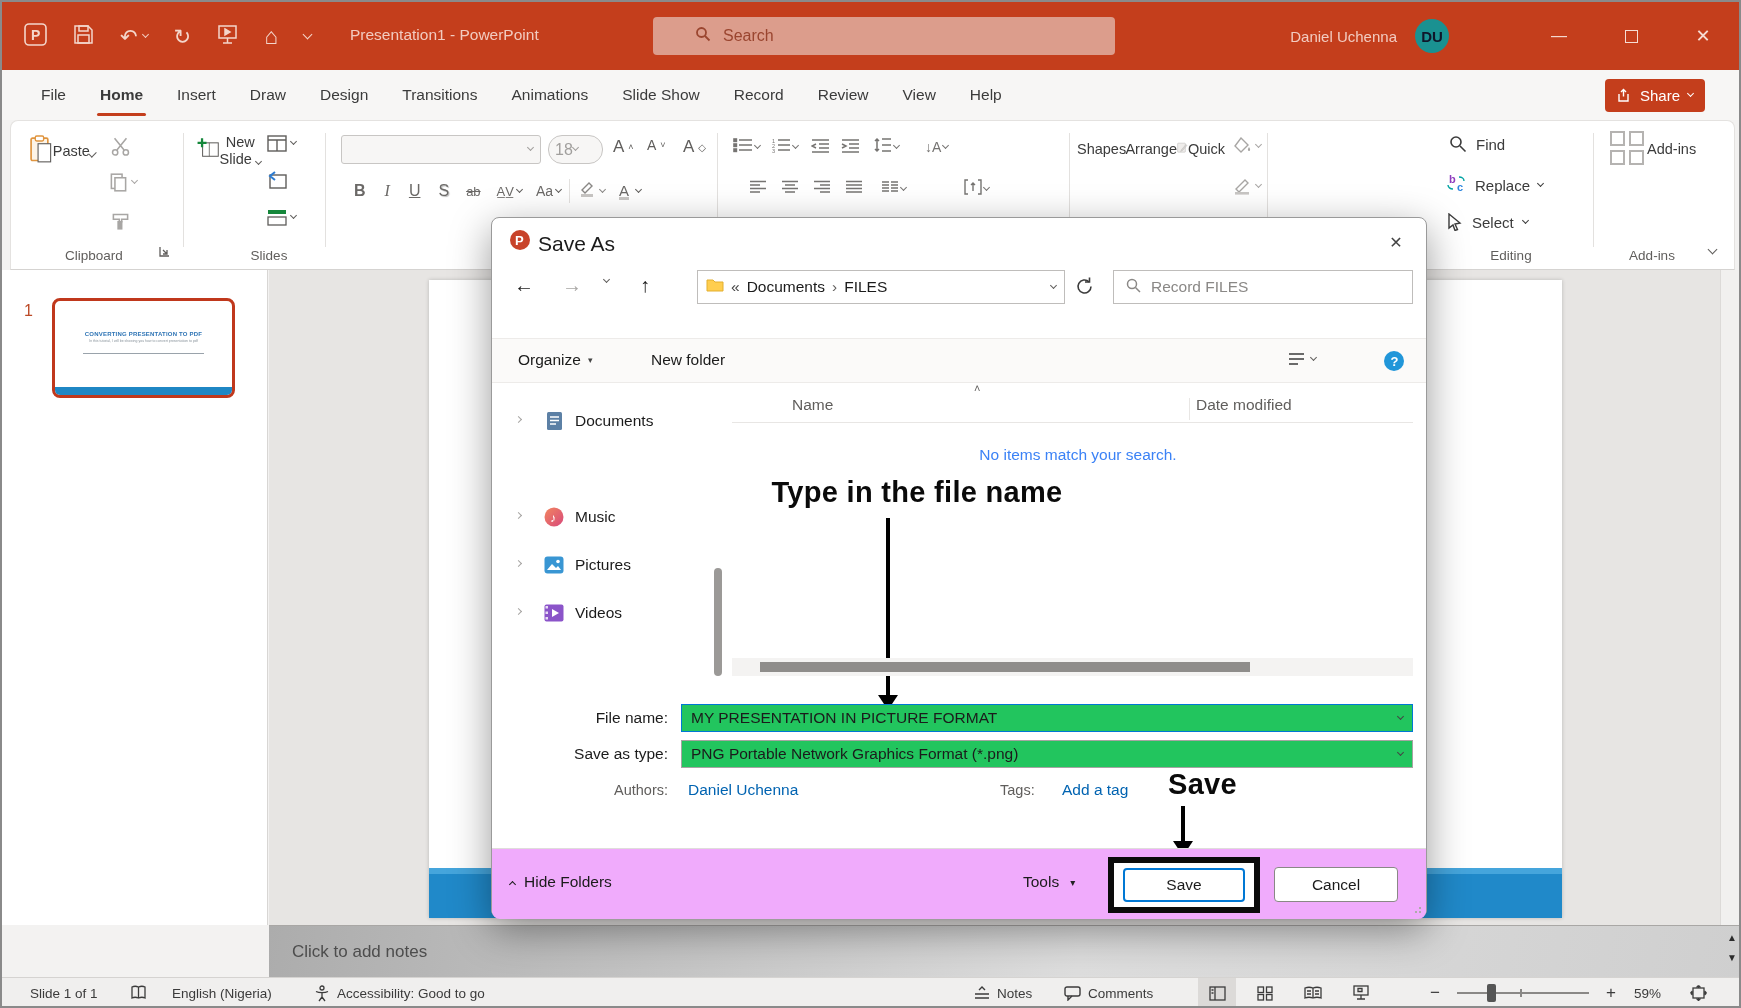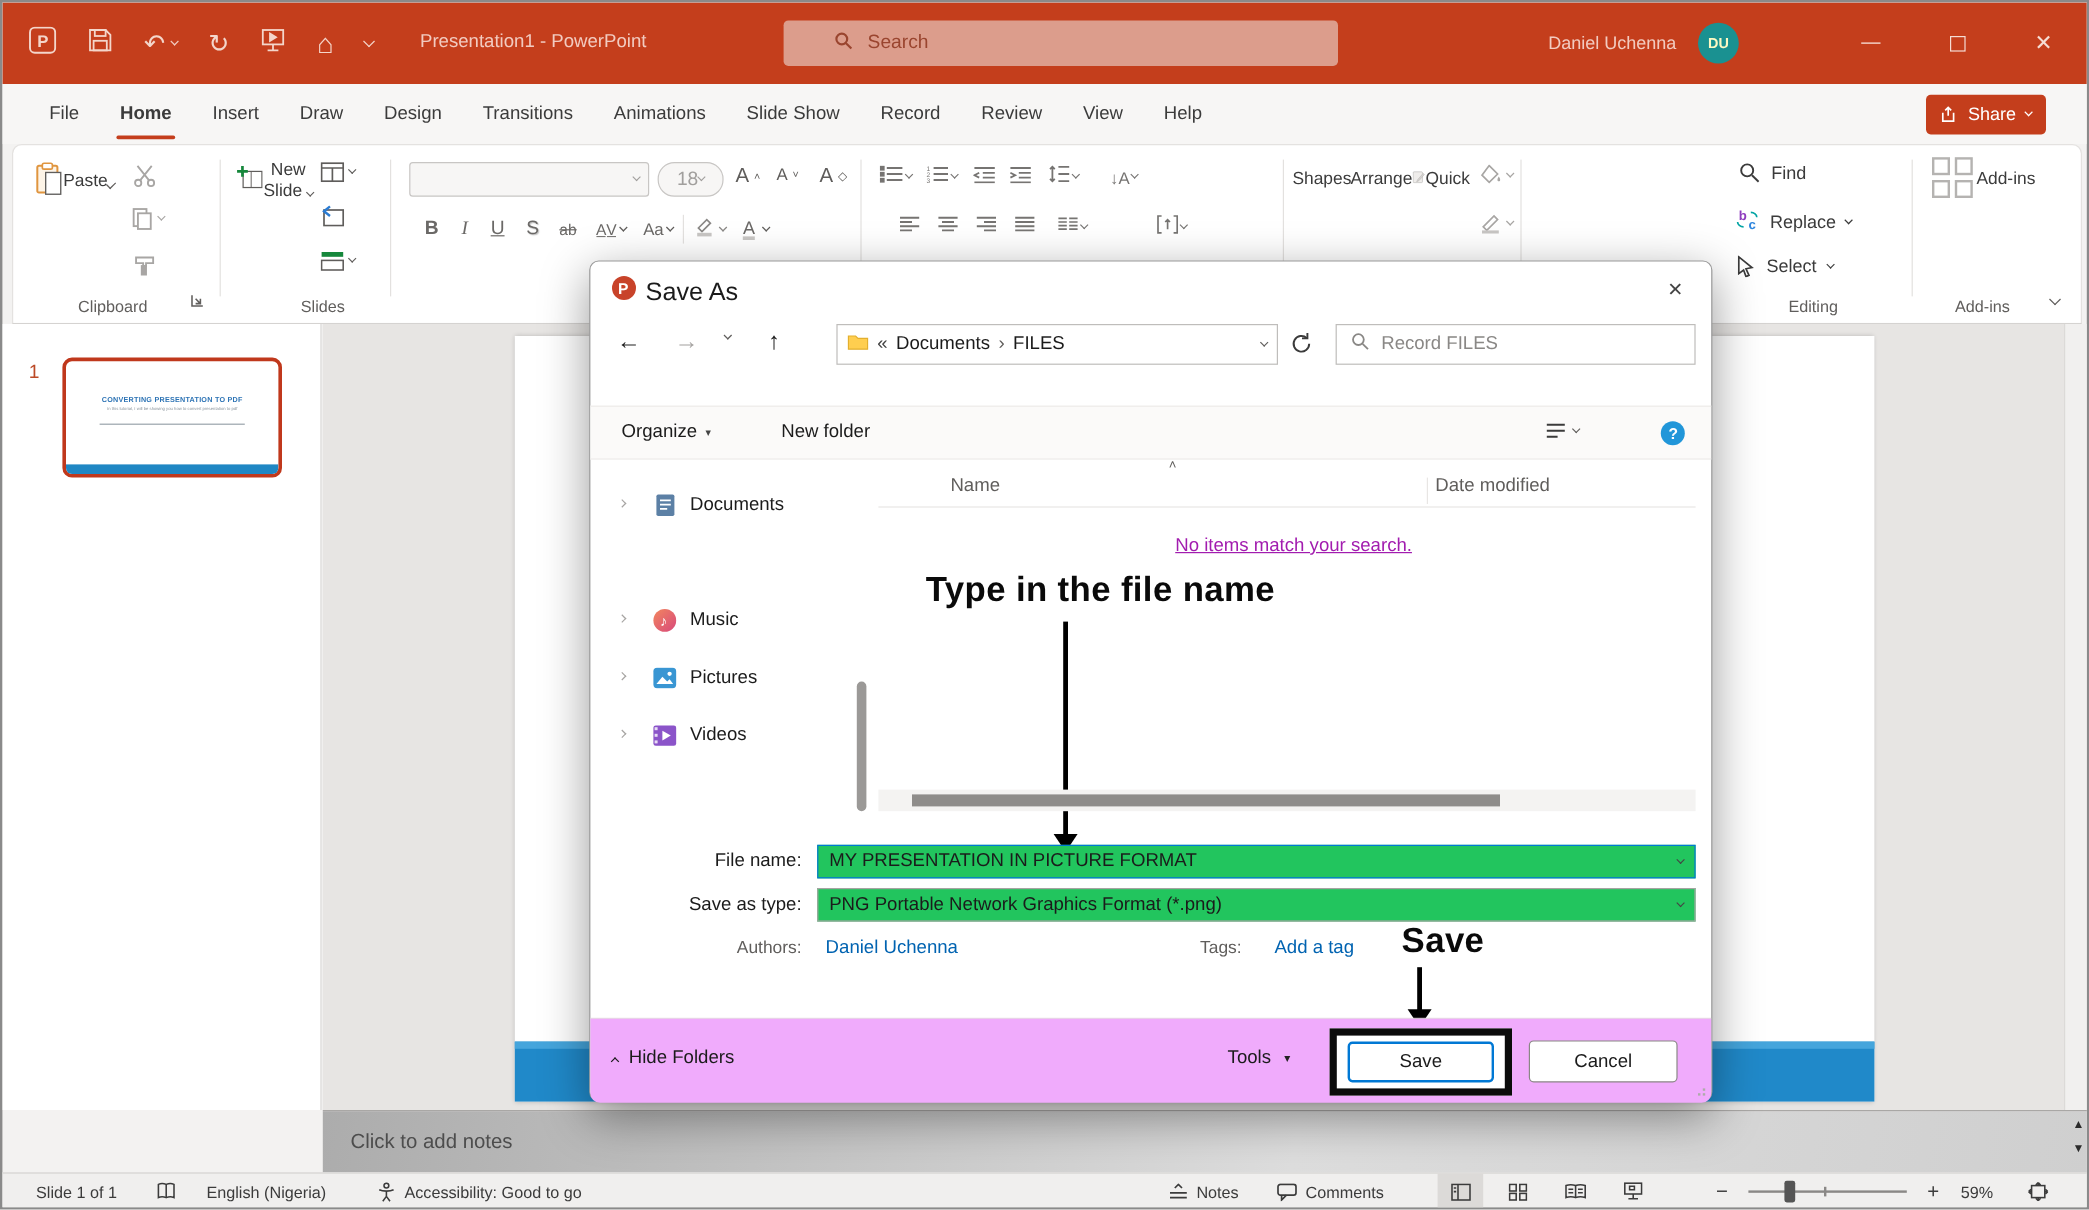--- a/index.html
+++ b/index.html
@@ -15,21 +15,21 @@
 
   
   .titlebar { position:absolute; left:0; top:0; width:100%; height:68px; background:#C43E1C; color:#F2CBC0; }
   .qat { position:absolute; left:22px; top:0; height:68px; display:flex; align-items:center; gap:26px; }
   .qat svg, .qat .tglyph { color:#F4D6CB; }
   .tglyph { font-size:21px; line-height:1; }
   .tb-title { position:absolute; left:348px; top:24px; font-size:15.5px; color:#F2CBC0; }
   .tb-search { position:absolute; left:651px; top:15px; width:462px; height:38px; background:#DC9D8C; border-radius:4px; display:flex; align-items:center; padding-left:42px; gap:12px; color:#963F2B; }
   .tb-search .stext { font-size:16px; color:#9A452F; }
   .tb-user { position:absolute; right:290px; top:0; height:68px; display:flex; align-items:center; gap:18px; }
-  .avatar { width:34px; height:34px; border-radius:50%; background:#1A9191; color:#fef9c3; font-size:12px; font-weight:bold; display:flex; align-items:center; justify-content:center; }
+  .avatar { width:34px; height:34px; border-radius:50%; background:#1A9191; color:#0f172a; font-size:15px; font-weight:bold; display:flex; align-items:center; justify-content:center; }
   .wbtns { position:absolute; right:0; top:0; height:68px; display:flex; }
   .wbtn { width:72px; height:68px; display:flex; align-items:center; justify-content:center; color:#F6DDD4; font-size:16px; }
   .maxbox { width:13px; height:13px; border:1.6px solid #F6DDD4; }
 
   
   .menubar { position:absolute; left:0; top:68px; width:100%; height:50px; background:#F7F6F5; }
   .tabs { position:absolute; left:22px; top:0; height:50px; display:flex; align-items:center; }
   .tab { padding:0 17px; font-size:15.5px; color:#3B3B3B; height:50px; display:flex; align-items:center; position:relative; cursor:default; }
   .tab.active { font-weight:bold; }
   .tab.active::after { content:""; position:absolute; left:14px; right:14px; bottom:4px; height:3.5px; background:#C43E1C; border-radius:2px; }
@@ -83,21 +83,21 @@
   .newfolder { position:absolute; left:159px; top:12px; }
   .sb-row { position:absolute; left:8px; width:210px; height:46px; display:flex; align-items:center; }
   .sb-row .exp { color:#A6A4A2; margin-left:16px; }
   .sb-row .sbicon { margin-left:22px; width:22px; display:flex; justify-content:center; }
   .sb-row .sblabel { margin-left:10px; }
   .sb-row.selected { background:#E5E5E5; }
   .side-scroll { position:absolute; left:222px; top:350px; width:8px; height:108px; background:#9B9997; border-radius:4px; }
   .lh { color:#605E5C; }
   .hdr-underline { position:absolute; left:240px; top:204px; width:681px; height:1px; background:#E8E6E4; }
   .hdr-vdiv { position:absolute; left:697px; top:180px; width:1px; height:22px; background:#E8E6E4; }
-  .empty-msg { position:absolute; left:426px; top:228px; width:320px; text-align:center; color:#a21caf;text-decoration:underline; }
+  .empty-msg { position:absolute; left:426px; top:228px; width:320px; text-align:center; color:#3b82f6; }
   .annot { position:absolute; font-weight:bold; color:#0a0a0a; font-size:29px; letter-spacing:.3px; font-family:"Liberation Sans",sans-serif; }
   .arr-line { position:absolute; width:4px; background:#000; }
   .arr-head { position:absolute; width:0; height:0; border-left:10px solid transparent; border-right:10px solid transparent; border-top:15px solid #000; }
   .hscroll { position:absolute; left:240px; top:440px; width:681px; height:18px; background:#F4F3F2; }
   .hthumb { position:absolute; left:28px; top:4px; width:490px; height:10px; background:#8F8D8B; }
   .frow-label { position:absolute; left:40px; width:136px; text-align:right; color:#1b1b1b; }
   .finput { position:absolute; left:189px; width:732px; height:28px; border:1px solid #0078D4; display:flex; align-items:center; padding:0 26px 0 9px; background:#22c55e; }
   .finput.grayb { border-color:#A6A4A2; }
   .finput .fchev { position:absolute; right:9px; color:#444; }
   .meta-label { color:#605E5C; font-size:14.5px; }
@@ -258,21 +258,21 @@
           <rect x="1" y="8" width="18" height="8" fill="#fff" stroke="#5f5d5b" stroke-width="1.3"></rect>
         </svg>
       <span class="chev sm"></span>
     </div>
     <div class="glabel" style="left:194px; width:128px;"><span>Slides</span></div>
     <div class="vdiv" style="left:314px;"></div>
 
     <div class="combo" style="left:330px; top:14px; width:200px;">
         <span class="chev sm"></span>
       </div>
-    <div class="combo" style="left:537px; top:14px; width:55px; justify-content:center; padding:0 6px;border-radius:14px;">
+    <div class="combo" style="left:537px; top:14px; width:55px; justify-content:flex-start; padding:0 6px;border-radius:14px;">
         <span>18</span>
         <span class="chev sm"></span>
       </div>
     <div class="smallic" style="left:602px; top:16px; color:#5f5d5b; font-size:17px;">A<sup style="font-size:9px">˄</sup></div>
     <div class="smallic" style="left:636px; top:16px; color:#5f5d5b; font-size:14px;">A<sup style="font-size:9px">˅</sup></div>
     <div class="smallic" style="left:672px; top:16px; color:#5f5d5b; font-size:17px;">A<span style="font-size:10px">◇</span></div>
     <div class="smallic" style="left:334px; top:58px; gap:0;">
       <span class="fbtn" style="font-weight:bold; padding:0 9px;">B</span>
       <span class="fbtn" style="font-style:italic; font-family:'Liberation Serif',serif; padding:0 10px;">I</span>
       <span class="fbtn" style="text-decoration:underline; padding:0 9px;">U</span>

